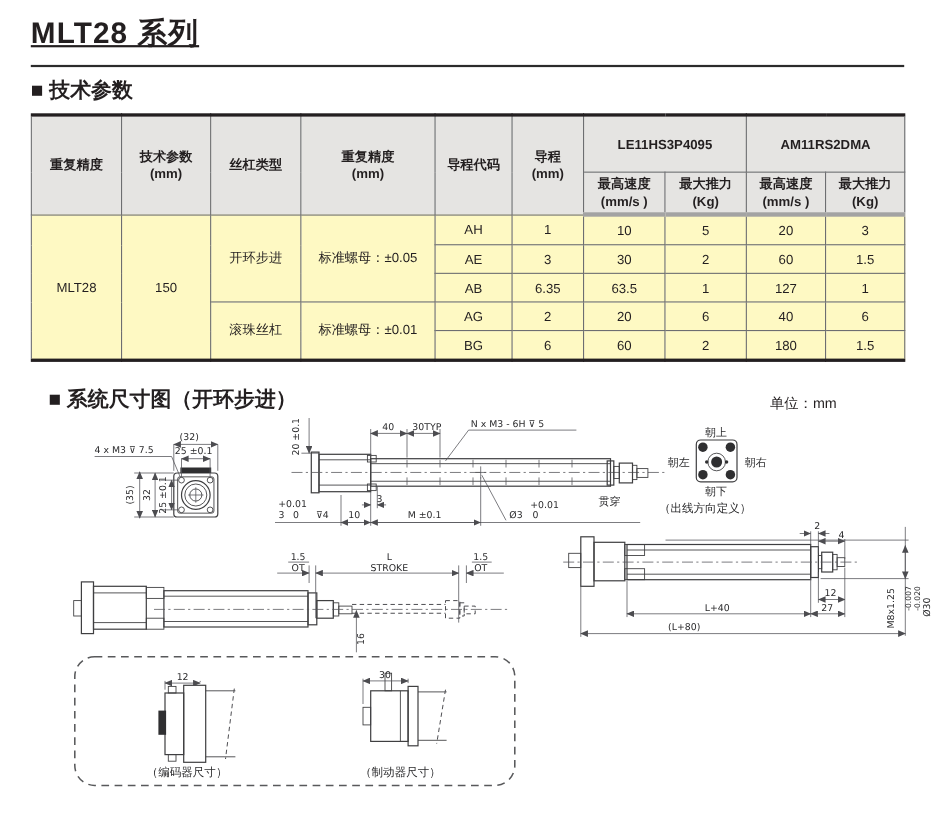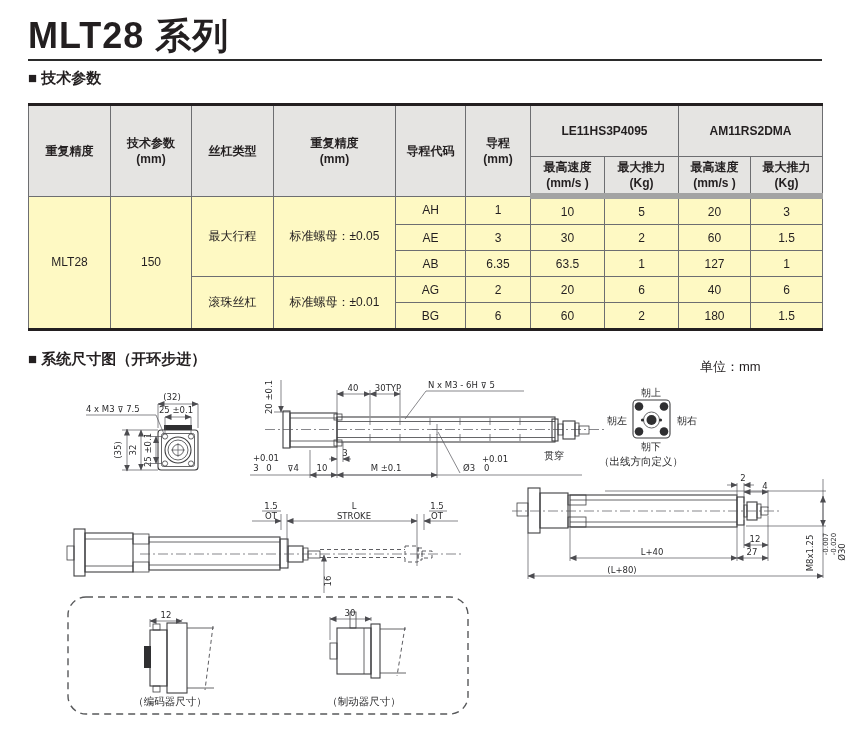--- a/index.html
+++ b/index.html
@@ -1,28 +1,28 @@
 <!DOCTYPE html>
 <html><head>
 <meta charset="utf-8">
 <style>
   html,body{margin:0;padding:0;background:#fff;}
   .page{position:relative;width:850px;height:743px;background:#fff;overflow:hidden;
         font-family:"Liberation Sans",sans-serif;color:#231f20;}
-  .title{position:absolute;top:12px;left:28px;font-size:36px;font-weight:bold;letter-spacing:1px;margin:0;}
+  .title{position:absolute;top:12px;left:28px;font-size:27px;font-weight:bold;letter-spacing:1px;margin:0;text-decoration:underline;}
   .rule{position:absolute;top:59px;left:28px;width:794px;height:2px;background:#2b2b2b;}
-  .sec{position:absolute;left:28px;font-size:15px;font-weight:bold;margin:0;}
+  .sec{position:absolute;left:28px;font-size:19px;font-weight:bold;margin:0;}
   .sec.specs{top:69px;}
-  .sec.dims{top:350px;}
+  .sec.dims{top:350px;margin-left:16px;}
   .unit{position:absolute;top:358px;left:700px;font-size:13px;}
   table.spec{position:absolute;top:103px;left:28px;width:794px;border-collapse:collapse;table-layout:fixed;
              font-size:12px;text-align:center;}
   table.spec th,table.spec td{border:1px solid #6d6e71;padding:0;vertical-align:middle;}
   table.spec{border-top:3px solid #231f20;border-bottom:3px solid #231f20;}
-  table.spec thead tr:last-child th{border-bottom:6px solid #a3a3a3;}
+  table.spec thead tr:last-child th{border-bottom:4px solid #a3a3a3;}
   table.spec th{background:#e5e4e2;font-weight:bold;white-space:pre-line;line-height:1.35;}
   table.spec thead tr.g th{height:50px;}
   table.spec thead tr.s th{height:36px;}
   table.spec tbody td{height:25px;background:#fef9c3;}
   svg.draw{position:absolute;top:378px;left:0;}
   svg .p{fill:none;stroke:#3f3f41;stroke-width:1.1;}
   svg .pt{fill:none;stroke:#3f3f41;stroke-width:0.8;}
   svg .pf{fill:#2f2f31;stroke:none;}
   svg .w{fill:none;stroke:#55555a;stroke-width:0.7;}
   svg .cl{fill:none;stroke:#55555a;stroke-width:0.7;stroke-dasharray:10 3 2 3;}
@@ -79,21 +79,21 @@
         <th>最高速度
 (mm/s )</th>
         <th>最大推力
 (Kg)</th>
       </tr>
     </thead>
     <tbody>
       <tr>
         <td rowspan="5">MLT28</td>
         <td rowspan="5">150</td>
-        <td rowspan="3">最大行程</td>
+        <td rowspan="3">开环步进</td>
         <td rowspan="3">标准螺母：±0.05</td>
         <td>AH</td>
         <td>1</td>
         <td>10</td>
         <td>5</td>
         <td>20</td>
         <td>3</td>
       </tr>
       <tr>
         <td>AE</td>

